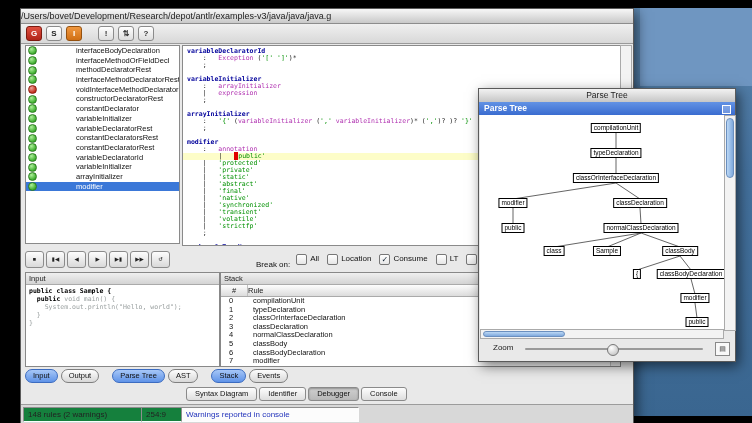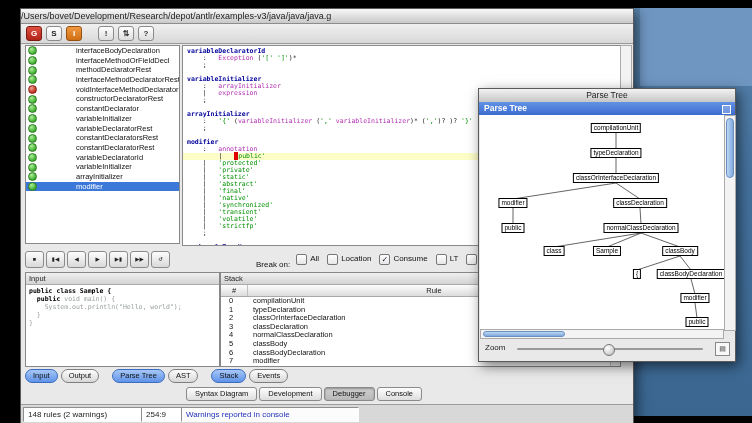--- a/index.html
+++ b/index.html
@@ -69,40 +69,40 @@
   #input-panel{left:4px;top:263px;width:193px;height:93px;}
   #stack-panel{left:199px;top:263px;width:399px;height:93px;}
   .mini-header{height:11px;background:linear-gradient(#efefef,#d4d4d4);border-bottom:1px solid #aaa;
                font-size:7.5px;line-height:11px;padding-left:3px;color:#222;}
   #input-code{padding:2px 3px;font-family:"DejaVu Sans Mono",monospace;font-size:6.5px;line-height:8px;}
   .iln{white-space:pre;}
   .in-b{color:#000;font-weight:bold}.in-g{color:#9aa0a0}
   #stack-colhead{height:11px;display:flex;background:linear-gradient(#fdfdfd,#dcdcdc);
                  border-bottom:1px solid #aaa;font-size:7.5px;line-height:11px;color:#222;}
   .col-num{width:26px;text-align:center;border-right:1px solid #c0c0c0;}
-  .col-rule{flex:1;text-align:center;}
+  .col-rule{flex:1;}
   .srow{display:flex;height:8.6px;line-height:8.6px;font-size:7.5px;color:#111;}
   .snum{width:26px;padding-left:8px;box-sizing:border-box;}
   .srule{padding-left:6px;}
   #stack-scroll{position:absolute;right:0;top:22px;bottom:0;width:9px;background:#f0f0f0;border-left:1px solid #c5c5c5;}
 
   #view-tabs{position:absolute;left:4px;top:360px;height:14px;display:flex;gap:3px;}
   .vtab{height:12px;line-height:12px;padding:0 7px;border:1px solid #7f7f7f;border-radius:7px;
         background:linear-gradient(#fdfdfd,#d8d8d8);font-size:7.5px;color:#111;white-space:nowrap;}
   .vtab.active{background:linear-gradient(#a7c7f7,#5f93e8);border-color:#3c6cc0;}
   .vtab.gs{margin-left:10px;}
 
   #mode-tabs{position:absolute;left:165px;top:378px;height:14px;display:flex;gap:2px;}
   .mtab{height:12px;line-height:12px;padding:0 8px;border:1px solid #8a8a8a;border-radius:3px;
         background:linear-gradient(#fdfdfd,#dedede);font-size:7.5px;color:#111;white-space:nowrap;}
   .mtab.active{background:linear-gradient(#cfcfcf,#b9b9b9);box-shadow:inset 0 1px 2px rgba(0,0,0,.3);}
 
   #status-bar{position:absolute;left:0;top:395px;width:612px;height:18px;background:#d8d8d8;border-top:1px solid #9c9c9c;}
   .status-cell{position:absolute;top:2px;height:13px;line-height:13px;font-size:8px;color:#222;
-               padding:0 4px;background:#ffffff;border:1px solid;border-color:#8e8e8e #fdfdfd #fdfdfd #8e8e8e;
+               padding:0 4px;background:#15803d;border:1px solid;border-color:#8e8e8e #fdfdfd #fdfdfd #8e8e8e;
                white-space:nowrap;overflow:hidden;}
   #status-rules{left:2px;width:112px;}
   #status-pos{left:120px;width:36px;}
   #status-msg{left:160px;width:168px;background:#fcfcfc;color:#2233bb;}
 
   
   #pt-window{left:478px;top:88px;width:256px;height:272px;}
   .pt-titlebar{position:absolute;left:0;top:0;right:0;height:13px;
                background:linear-gradient(#f2f2f2,#c6c6c6);border-bottom:1px solid #8d8d8d;
                font-size:8.5px;line-height:13px;text-align:center;color:#222;}
@@ -111,21 +111,21 @@
              line-height:13px;padding-left:5px;box-sizing:border-box;}
   #pt-detach{position:absolute;right:4px;top:3px;width:7px;height:7px;border:1px solid #fff;background:rgba(255,255,255,.25);}
   #pt-canvas{position:absolute;left:1px;top:26px;width:244px;height:214px;background:#fff;overflow:hidden;}
   #pt-edges{position:absolute;left:0;top:0;}
   .pt-node{position:absolute;transform:translateX(-50%);height:8px;line-height:8px;padding:0 2px;
            border:1px solid #000;background:#fff;font-size:6.5px;color:#000;white-space:nowrap;}
   #pt-vscroll{left:245px;top:26px;width:10px;height:214px;}
   #pt-hscroll{position:absolute;left:1px;top:240px;width:244px;height:10px;background:#f3f3f3;border:1px solid #aaa;box-sizing:border-box;}
   .sb-thumb-h{position:absolute;top:1px;bottom:1px;border-radius:4px;
               background:linear-gradient(#bcd8f5,#7fa9dd);border:1px solid #6a8fbf;}
-  #pt-zoom-row{position:absolute;left:0;top:251px;right:0;height:18px;font-size:8px;color:#222;}
+  #pt-zoom-row{position:absolute;left:8px;top:251px;right:0;height:18px;font-size:8px;color:#222;}
   #zoom-label{position:absolute;left:6px;top:3px;}
   #zoom-slider{position:absolute;left:38px;right:32px;top:0;height:18px;}
   #zoom-track{position:absolute;left:0;right:0;top:8px;height:2px;background:#9a9a9a;border-radius:1px;}
   #zoom-knob{position:absolute;left:46%;top:4px;width:10px;height:10px;border-radius:50%;
              background:radial-gradient(circle at 35% 30%,#fff,#b9b9b9);border:1px solid #777;}
   #pt-corner-icon{position:absolute;right:5px;top:2px;width:13px;height:12px;border:1px solid #888;
                   background:#f8f8f8;font-size:7px;line-height:12px;text-align:center;color:#555;}
 </style>
 </head>
 <body>
@@ -341,21 +341,21 @@
     <div id="view-tabs">
         <div class="vtab active">Input</div>
         <div class="vtab">Output</div>
         <div class="vtab active gs">Parse Tree</div>
         <div class="vtab">AST</div>
         <div class="vtab active gs">Stack</div>
         <div class="vtab">Events</div>
       </div>
     <div id="mode-tabs">
         <div class="mtab">Syntax Diagram</div>
-        <div class="mtab">Development</div>
+        <div class="mtab">Identifier</div>
         <div class="mtab active">Debugger</div>
         <div class="mtab">Console</div>
       </div>
 
     <div id="status-bar">
       <div id="status-rules" class="status-cell">148 rules (2 warnings)</div>
       <div id="status-pos" class="status-cell">254:9</div>
       <div id="status-msg" class="status-cell">Warnings reported in console</div>
     </div>
   </div>

